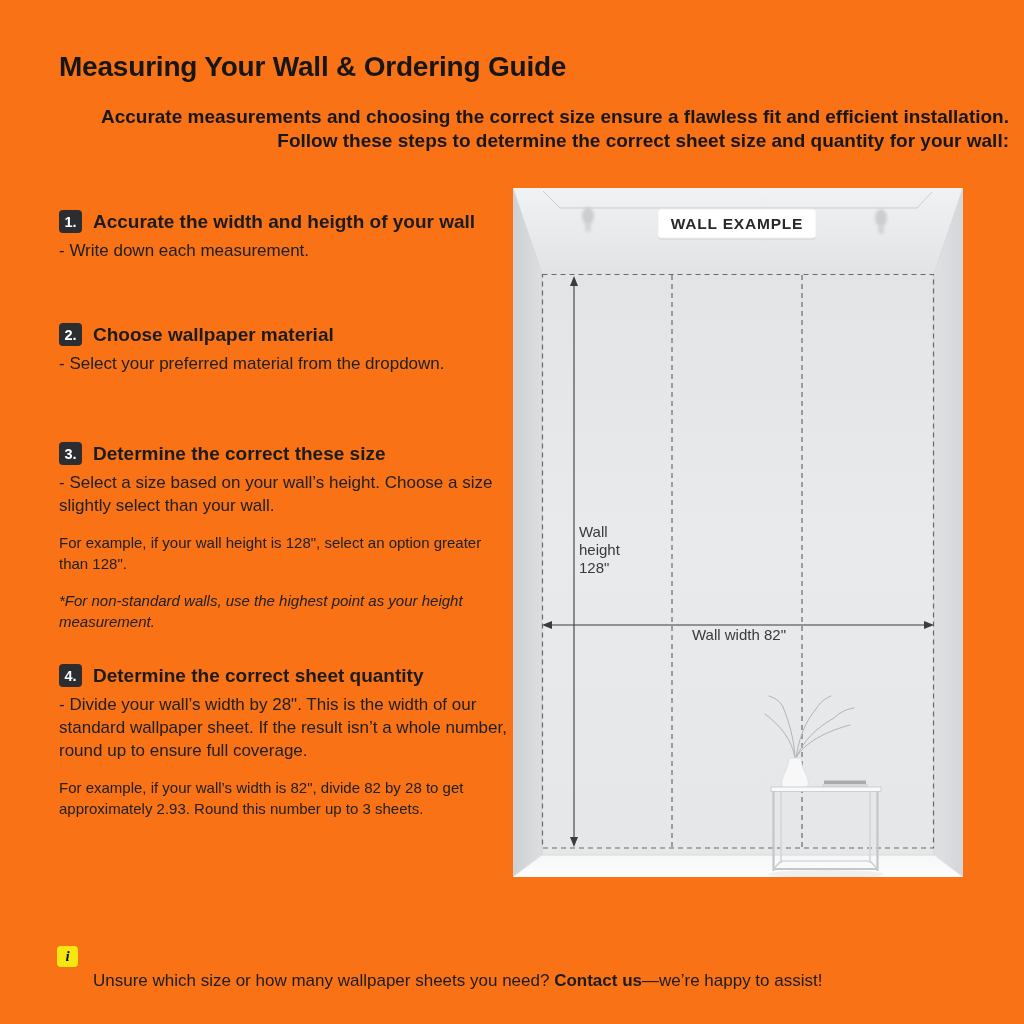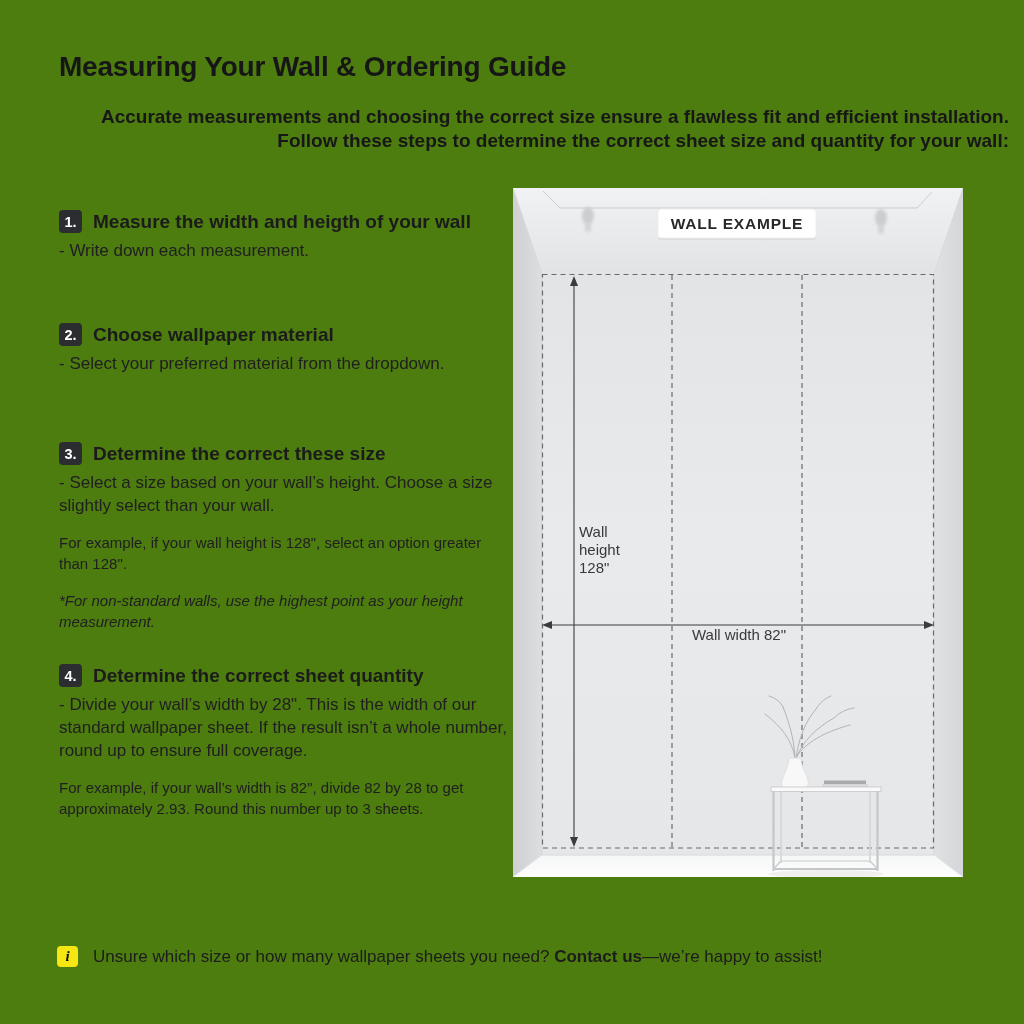--- a/index.html
+++ b/index.html
@@ -1,17 +1,17 @@
 <!DOCTYPE html>
 <html><head>
 <meta charset="utf-8">
 <style>
   html,body{margin:0;padding:0;background:#fff;}
   .canvas{
-    position:relative;width:1024px;height:1024px;background:#4d7c0f;overflow:hidden;
+    position:relative;width:1024px;height:1024px;background:#f97316;overflow:hidden;
     font-family:"Liberation Sans",sans-serif;color:#1e1e1e;
   }
   .page-title{
     position:absolute;left:59px;top:51px;font-size:28px;font-weight:bold;
     color:#161616;letter-spacing:-0.2px;
   }
   .intro{
     position:absolute;left:59px;top:105px;width:950px;
     font-size:19px;font-weight:bold;line-height:24px;color:#171717;text-align:right;
   }
@@ -28,39 +28,39 @@
   .step-note{margin-top:17px;font-size:15px;line-height:20.5px;color:#202020;font-style:italic;}
   .footer-note{
     position:absolute;left:57px;top:945px;display:flex;align-items:flex-start;gap:15px;
   }
   .info-icon{
     flex:0 0 auto;width:21px;height:21px;background:#f6e713;border-radius:4px;
     display:flex;align-items:center;justify-content:center;
     font-family:"Liberation Serif",serif;font-style:italic;font-weight:bold;
     font-size:15px;color:#111;margin-top:1px;
   }
-  .footer-text{font-size:17px;line-height:23px;color:#1c1c1c;}
+  .footer-text{font-size:17px;line-height:23px;color:#1c1c1c;margin-top:24px;}
   .footer-text b{font-weight:bold;}
   .photo{position:absolute;left:513px;top:188px;width:418px;height:689px;}
   .photo svg{display:block;}
   .photo text{font-family:"Liberation Sans",sans-serif;font-size:15px;fill:#3a3a3a;}
   .photo text.badge-text{font-size:15.5px;font-weight:bold;fill:#28282a;letter-spacing:0.8px;}
 </style>
 </head>
 <body>
 
 <div class="canvas">
 
   <div class="page-title">Measuring Your Wall &amp; Ordering Guide</div>
   <div class="intro">Accurate measurements and choosing the correct size ensure a flawless fit and efficient installation. Follow these steps to determine the correct sheet size and quantity for your wall:</div>
 
   <div class="step" style="top:210px">
     <div class="step-head">
       <span class="step-badge">1.</span>
-      <span class="step-title">Measure the width and heigth of your wall</span>
+      <span class="step-title">Accurate the width and heigth of your wall</span>
     </div>
     <div class="step-body">- Write down each measurement.</div>
   </div>
 
   <div class="step" style="top:323px">
     <div class="step-head">
       <span class="step-badge">2.</span>
       <span class="step-title">Choose wallpaper material</span>
     </div>
     <div class="step-body">- Select your preferred material from the dropdown.</div>

